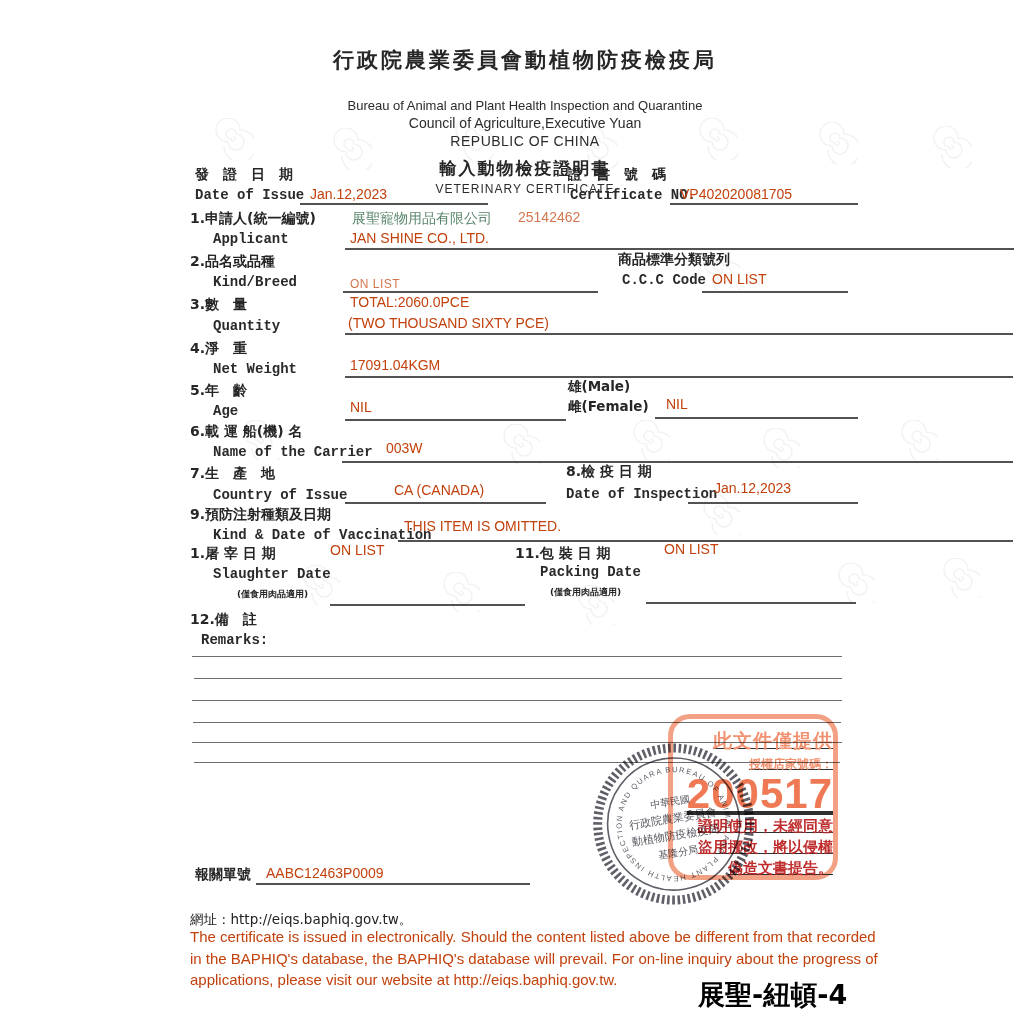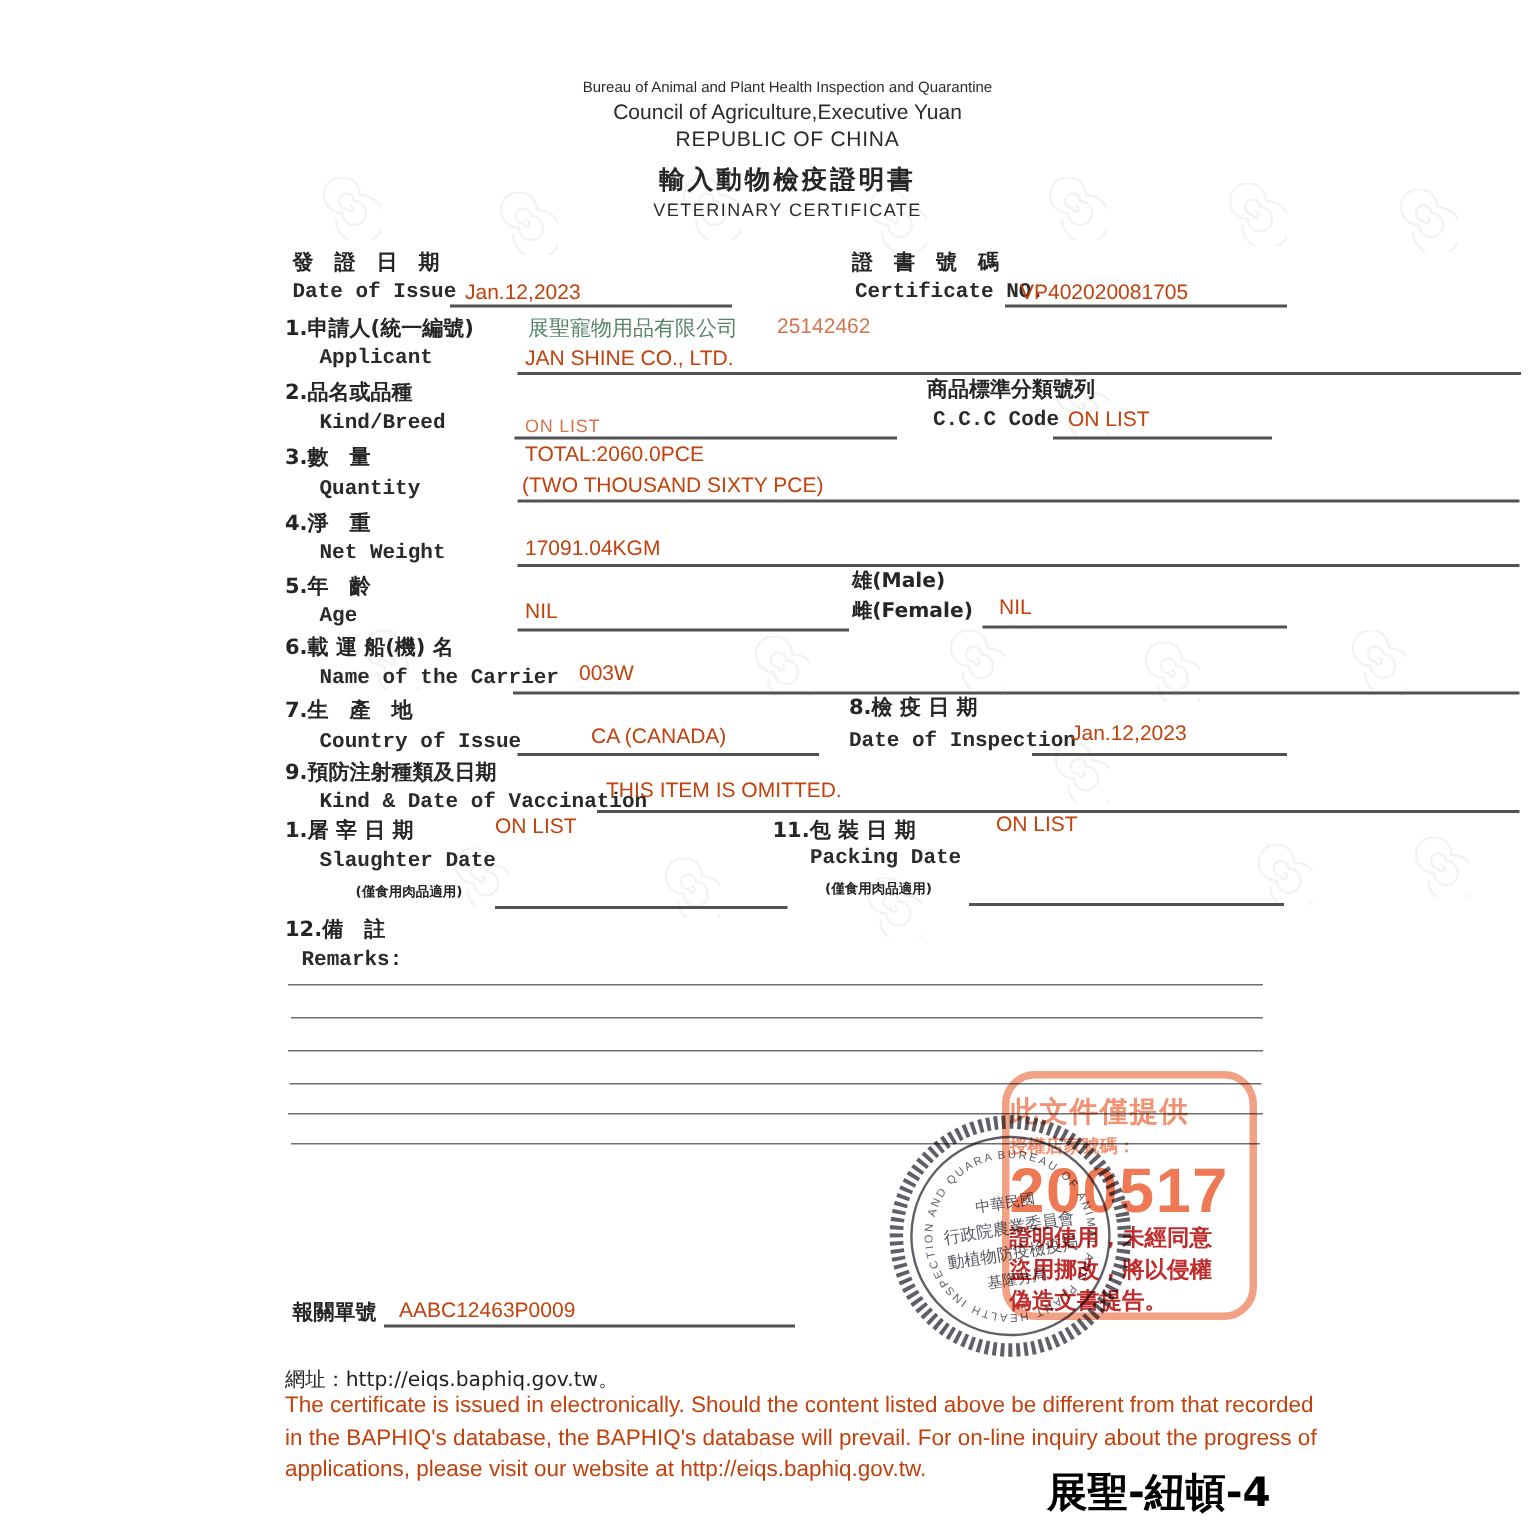--- a/index.html
+++ b/index.html
@@ -7,30 +7,30 @@
         font-family:"Liberation Sans",sans-serif;color:#1f1f1f;}
   .abs{position:absolute;white-space:pre;}
   .zh{font-family:"DejaVu Sans",sans-serif;font-weight:600;color:#262626;}
   .zh-light{font-family:Liberation Sans, sans-serif;color:#14532d;}
   .lbl{font-family:"Liberation Mono",monospace;font-weight:700;font-size:14px;color:#2a2a2a;}
   .val{font-family:"Liberation Sans",sans-serif;font-size:14px;color:#c2410c;}
   .rule{position:absolute;height:2px;background:#343434;opacity:.85;}
   .rule-thin{position:absolute;height:1px;background:#4a4a4a;opacity:.8;}
   .header{position:absolute;left:180px;top:46px;width:690px;text-align:center;}
   .header .h-zh{font-size:21px;letter-spacing:3px;font-weight:600;}
-  .header .h-en{font-size:10px;margin-top:7px;color:#2b2b2b;}
+  .header .h-en{font-size:13px;margin-top:24px;color:#2b2b2b;}
   .header .h-en2{font-size:14px;margin-top:2px;color:#2b2b2b;}
   .header .h-roc{font-size:14px;margin-top:2px;letter-spacing:.5px;color:#2b2b2b;}
   .header .t-zh{font-size:17px;margin-top:8px;letter-spacing:2px;font-weight:600;}
   .header .t-en{font-size:12px;margin-top:2px;letter-spacing:1px;color:#2b2b2b;}
   .ghost{opacity:.72;filter:blur(.3px);}
   .swirl{position:absolute;opacity:.10;pointer-events:none;}
   .redbox{position:absolute;left:668px;top:714px;width:160px;height:156px;
-          border:5px solid #f19a7c;border-radius:22px;text-align:left;
-          mix-blend-mode:multiply;opacity:.93;}
+          border:5px solid #f19a7c;border-radius:22px;text-align:right;
+          mix-blend-mode:multiply;opacity:.93;text-decoration:underline;}
   .redbox .r1{font-size:19px;font-weight:700;color:#f08b67;margin-top:9px;letter-spacing:1px;}
   .redbox .r2{font-size:12px;font-weight:700;color:#f08b67;margin-top:2px;}
   .redbox .rn{font-size:42px;font-weight:700;color:#ee6f48;line-height:1.0;letter-spacing:1px;}
   .redbox .r3{font-size:15px;font-weight:700;color:#b91c1c;line-height:21px;}
   .stamp{position:absolute;left:589px;top:739px;mix-blend-mode:multiply;opacity:.88;
          transform:rotate(-9deg);}
   .tag{font-size:27px;font-weight:800;color:#000;font-family:"DejaVu Sans",sans-serif;}
   .note-zh{font-size:13.5px;font-family:"DejaVu Sans",sans-serif;color:#222;}
   .note-en{font-size:15px;color:#c2410c;}
   .small-note{font-size:9px;}
@@ -99,20 +99,21 @@
     </svg>
   <svg class="swirl" style="left:835px;top:563px" width="40" height="40">
       <use href="#swirl"></use>
     </svg>
   <svg class="swirl" style="left:940px;top:558px" width="40" height="40">
       <use href="#swirl"></use>
     </svg>
 
   
   <div class="header">
+    <div class="h-zh zh">行政院農業委員會動植物防疫檢疫局</div>
     <div class="h-en">Bureau of Animal and Plant Health Inspection and Quarantine</div>
     <div class="h-en2">Council of Agriculture,Executive Yuan</div>
     <div class="h-roc">REPUBLIC OF CHINA</div>
     <div class="t-zh zh">輸入動物檢疫證明書</div>
     <div class="t-en">VETERINARY CERTIFICATE</div>
   </div>
 
   
   <div class="abs zh" style="left:195px;top:166px;font-size:14px">發　證　日　期</div>
   <div class="abs lbl" style="left:195px;top:187px">Date of Issue</div>

